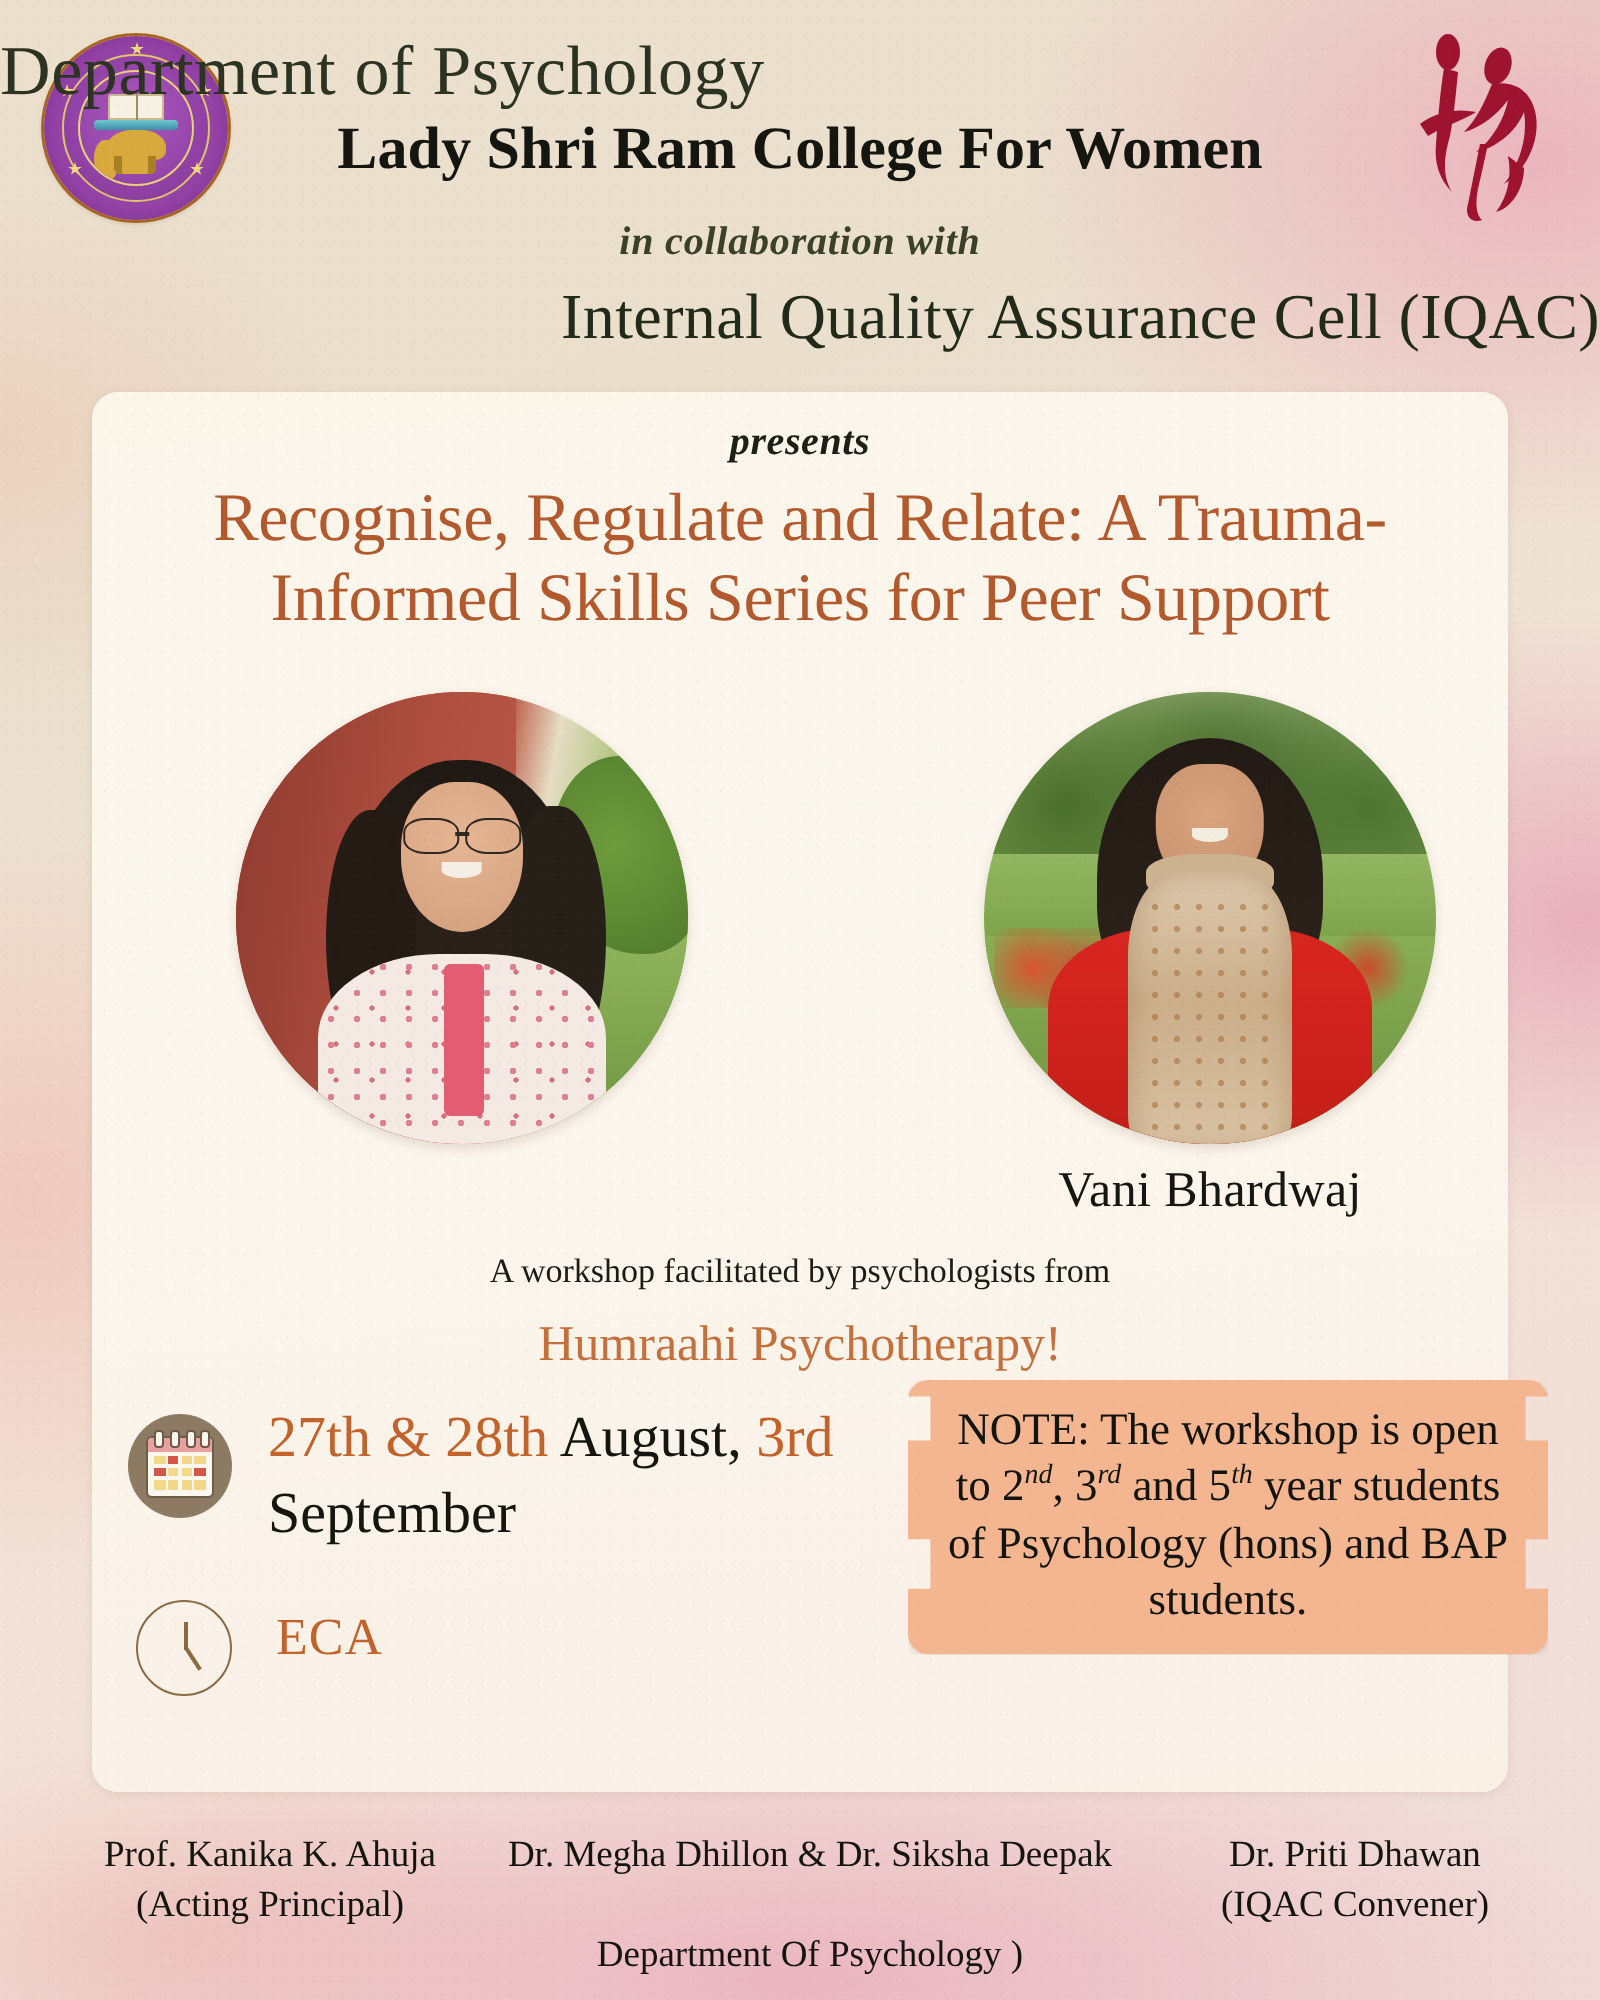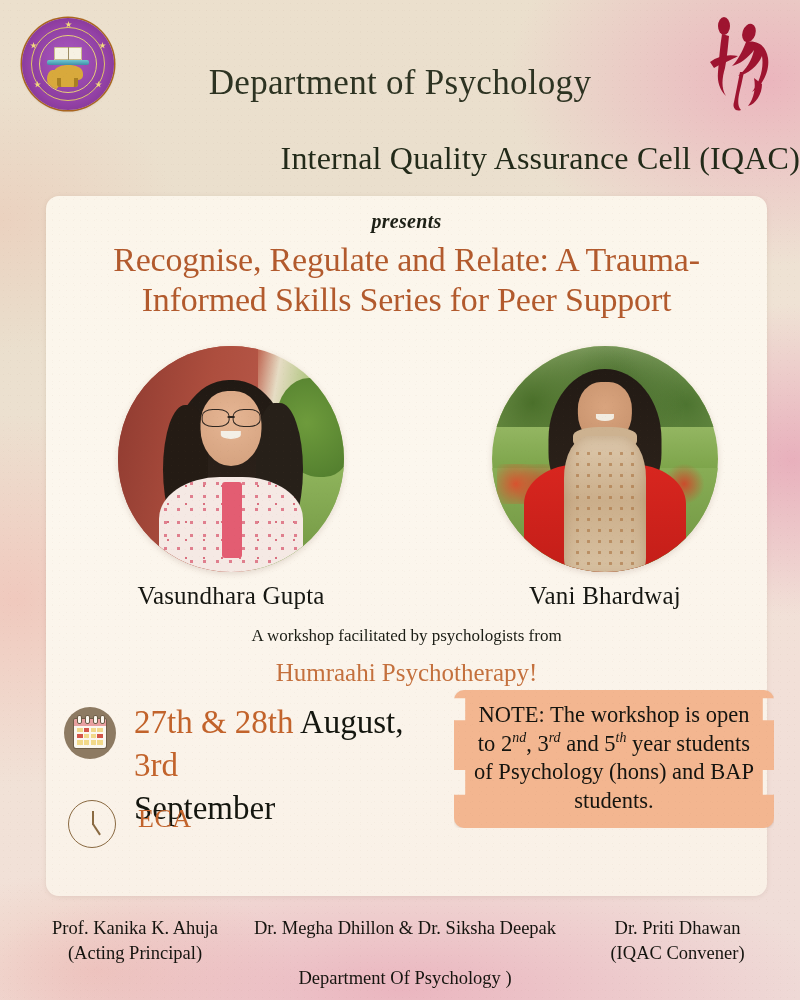--- a/index.html
+++ b/index.html
@@ -49,33 +49,33 @@
   .du-eleph:before{content:"";position:absolute;left:-6px;top:35%;width:12px;height:20px;
     background:#d8a93c;border-radius:50% 20% 40% 60%;}
   .du-eleph:after{content:"";position:absolute;left:12%;bottom:-7px;width:74%;height:9px;
     background:#d8a93c;border-radius:0 0 3px 3px;
     box-shadow:inset -10px 0 0 -6px #a87f22, inset 10px 0 0 -6px #a87f22;}
   .du-star{position:absolute;width:7px;height:7px;background:#f0d87e;
     clip-path:polygon(50% 0,61% 35%,98% 35%,68% 57%,79% 91%,50% 70%,21% 91%,32% 57%,2% 35%,39% 35%);}
 
   .lsr-logo{position:absolute;right:18px;top:16px;width:80px;height:98px;}
 
-  .h-line1{position:absolute;left:0;right:0;top:16px;text-align:center;
-    font-size:35px;color:#2d3322;letter-spacing:.3px;margin-top:47px;}
+  .h-line1{position:absolute;left:0;right:0;top:16px;text-align:left;
+    font-size:35px;color:#2d3322;letter-spacing:.3px;}
   .h-line2{position:absolute;left:0;right:0;top:58px;text-align:center;
     font-size:30px;color:#14160f;font-weight:700;letter-spacing:.1px;}
   .h-line3{position:absolute;left:0;right:0;top:110px;text-align:center;
     font-size:20px;color:#3b4029;font-style:italic;font-weight:700;letter-spacing:.4px;}
   .h-line4{position:absolute;left:0;right:0;top:140px;text-align:right;
     font-size:32px;color:#222a19;letter-spacing:.2px;}
 
   
   .card{position:absolute;left:46px;top:196px;width:708px;height:700px;border-radius:13px;
     background:linear-gradient(175deg,#fbf5ea 0%,#fcf7ee 40%,#f9f0e6 100%);
-    box-shadow:0 1px 5px rgba(120,90,70,.13);padding-left:13px;}
+    box-shadow:0 1px 5px rgba(120,90,70,.13);}
 
   .presents{position:absolute;left:0;right:0;top:14px;text-align:center;
     font-size:20px;font-style:italic;font-weight:700;color:#1d2016;letter-spacing:.3px;}
   .title{position:absolute;left:16px;right:16px;top:44px;text-align:center;
     font-size:34px;line-height:1.18;color:#b25a2d;font-weight:400;letter-spacing:-.2px;}
 
   
   .ph{position:absolute;top:150px;width:226px;height:226px;border-radius:50%;overflow:hidden;
     box-shadow:0 2px 6px rgba(110,80,60,.18);}
   .ph-a{left:72px;}
@@ -152,21 +152,21 @@
   .cal-paper{position:relative;width:32px;height:29px;background:#fbf7ef;border-radius:2px;
     box-shadow:0 0 0 1px #6d5c47;}
   .cal-top{position:absolute;left:0;top:0;width:100%;height:7px;background:#e8a0a0;border-radius:2px 2px 0 0;}
   .cal-rings{position:absolute;left:0;top:-4px;width:100%;height:6px;}
   .cal-rings i{position:absolute;top:0;width:3px;height:7px;border:1.2px solid #6d5c47;border-radius:2px;background:#fbf7ef;}
   .cal-grid{position:absolute;left:3px;top:9px;right:3px;bottom:3px;
     display:grid;grid-template-columns:repeat(4,1fr);grid-template-rows:repeat(3,1fr);gap:1.3px;}
   .cal-grid i{background:#f2d98a;}
   .cal-grid i.r{background:#d4564a;}
 
-  .dt-text{position:absolute;left:88px;top:505px;width:300px;font-size:33px;line-height:1.3;color:#14160f;}
+  .dt-text{position:absolute;left:88px;top:505px;width:300px;font-size:29px;line-height:1.3;color:#14160f;}
   .dt-text .o{color:#c2632b;}
 
   .clk{position:absolute;left:22px;top:604px;width:46px;height:46px;border-radius:50%;
     border:1.8px solid #8a6a42;}
   .clk:before{content:"";position:absolute;left:50%;top:22%;width:1.8px;height:30%;
     background:#8a6a42;transform-origin:bottom center;}
   .clk:after{content:"";position:absolute;left:50%;top:50%;width:1.8px;height:28%;
     background:#8a6a42;transform-origin:top center;transform:rotate(-33deg);}
   .clk-lbl{position:absolute;left:92px;top:608px;font-size:26px;color:#c2632b;letter-spacing:.5px;}
 
@@ -216,20 +216,22 @@
         <ellipse cx="47" cy="17" rx="6.5" ry="9.5" transform="rotate(18 47 17)"></ellipse>
         <path d="M20 18 C18 30 17 44 16 56 C15 66 18 74 24 80 C19 72 20 62 23 52 C25 42 26 30 27 20 Z"></path>
         <path d="M8 46 C16 40 26 38 36 40 C30 44 20 47 12 52 Z"></path>
         <path d="M44 26 C40 36 36 44 30 50 C38 48 46 42 52 34 C50 44 44 54 36 60 C46 58 56 50 60 40 C62 52 58 66 50 76 C60 70 68 56 66 42 C64 30 56 24 44 26 Z"></path>
         <path d="M38 56 C36 66 34 76 32 86 C30 92 34 96 39 94 C35 90 36 82 38 74 C40 66 41 60 42 56 Z"></path>
         <path d="M52 62 C54 72 52 82 46 90 C54 88 60 78 60 68 Z"></path>
       </g>
     </svg>
 
     <div class="h-line1">Department of Psychology</div>
+    <div class="h-line2">Lady Shri Ram College For Women</div>
+    <div class="h-line3">in collaboration with</div>
     <div class="h-line4">Internal Quality Assurance Cell (IQAC)</div>
   </div>
 
   <div class="card">
 
     <div class="presents">presents</div>
 
     <div class="title">
       <span>Recognise, Regulate and Relate: A Trauma-</span><br>
       <span>Informed Skills Series for Peer Support</span>
@@ -260,21 +262,20 @@
       <div class="b-flw"></div>
       <div class="b-flw2"></div>
       <div class="b-hair"></div>
       <div class="b-face"></div>
       <div class="b-smile"></div>
       <div class="b-sweater"></div>
       <div class="b-neck"></div>
       <div class="b-scarf"></div>
     </div>
 
-    <div class="sp-name sp-a">Vasundhara Gupta</div>
     <div class="sp-name sp-b">Vani Bhardwaj</div>
 
     <div class="fac1">A workshop facilitated by psychologists from</div>
     <div class="fac2">Humraahi Psychotherapy!</div>
 
     <div class="cal-icon">
       <div class="cal-paper">
         <div class="cal-top"></div>
         <div class="cal-rings">
           <i style="left:3px"></i>

